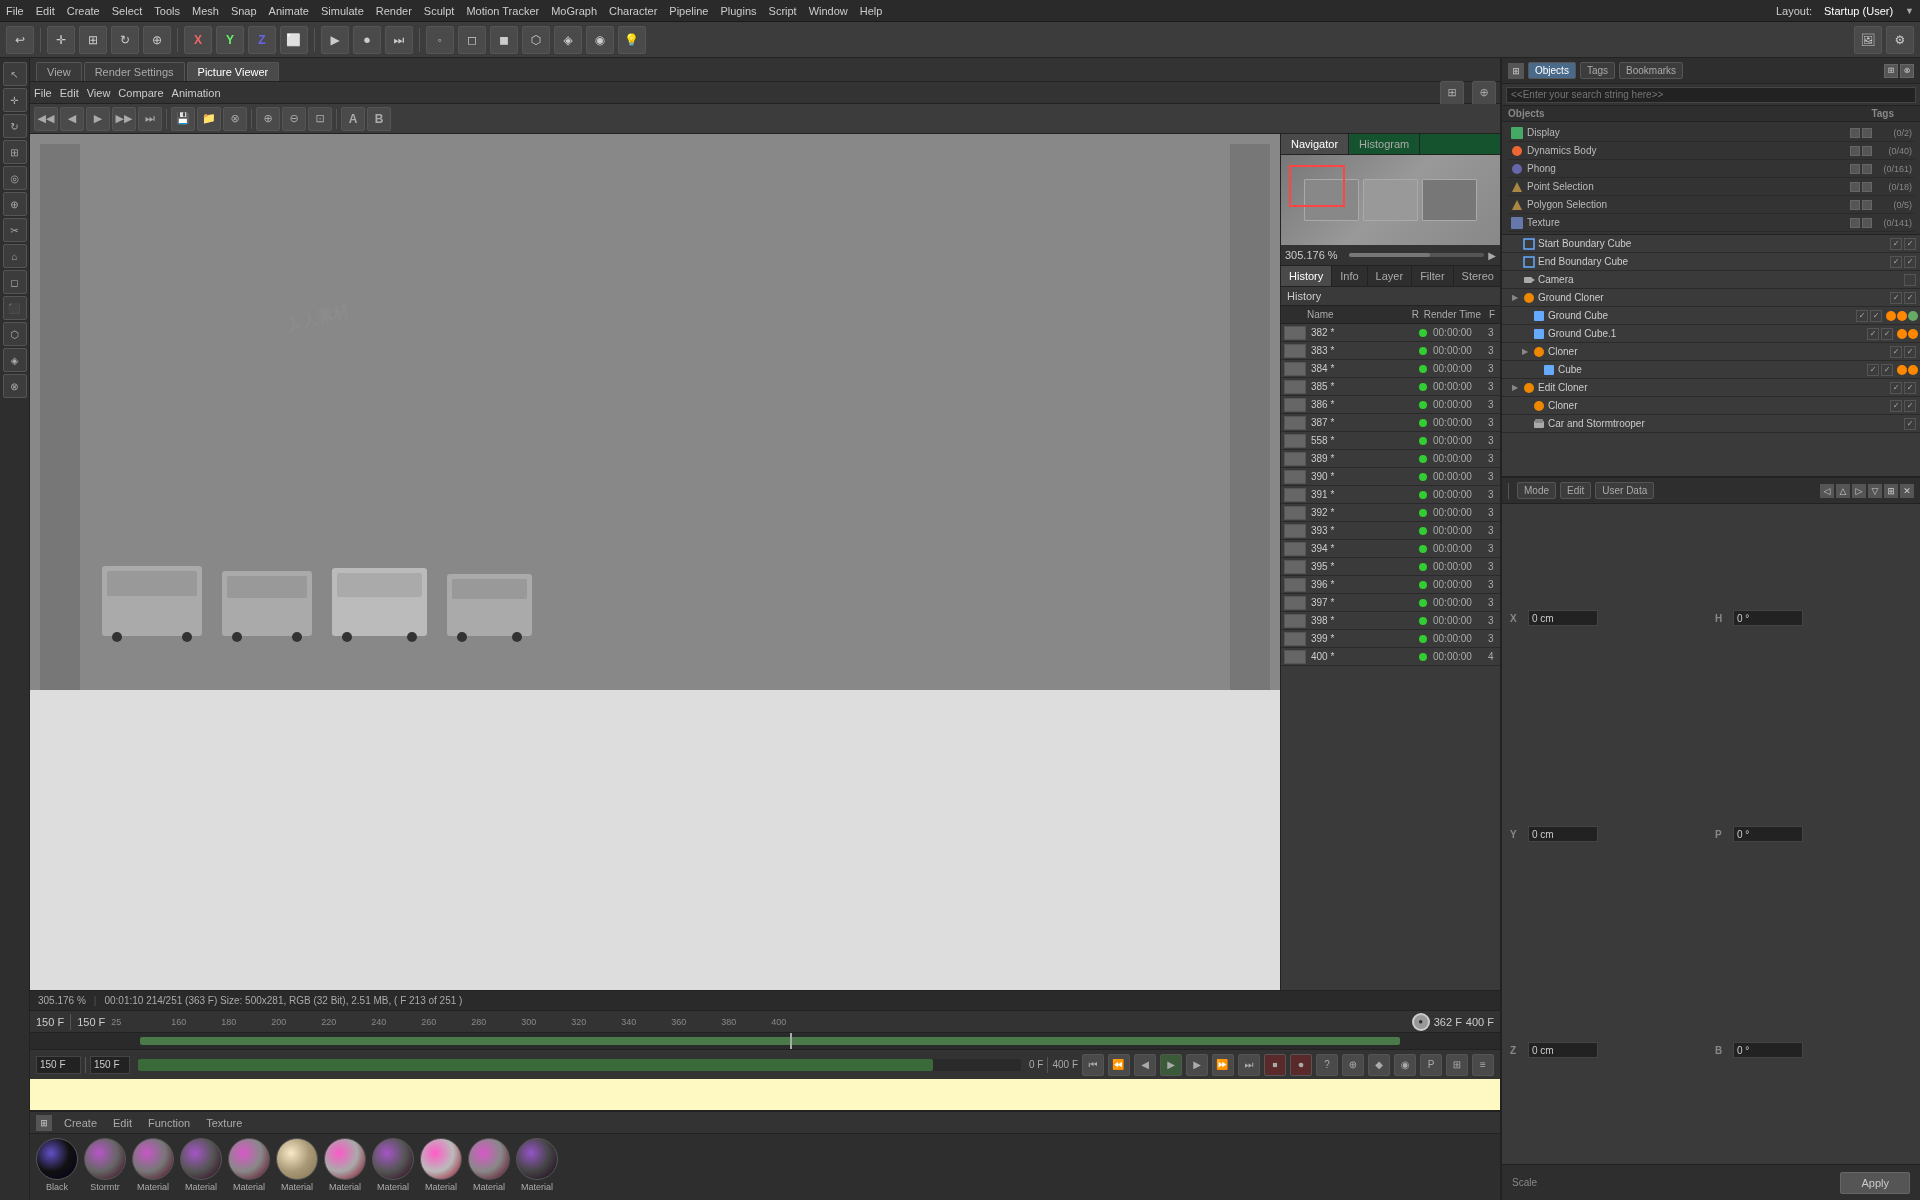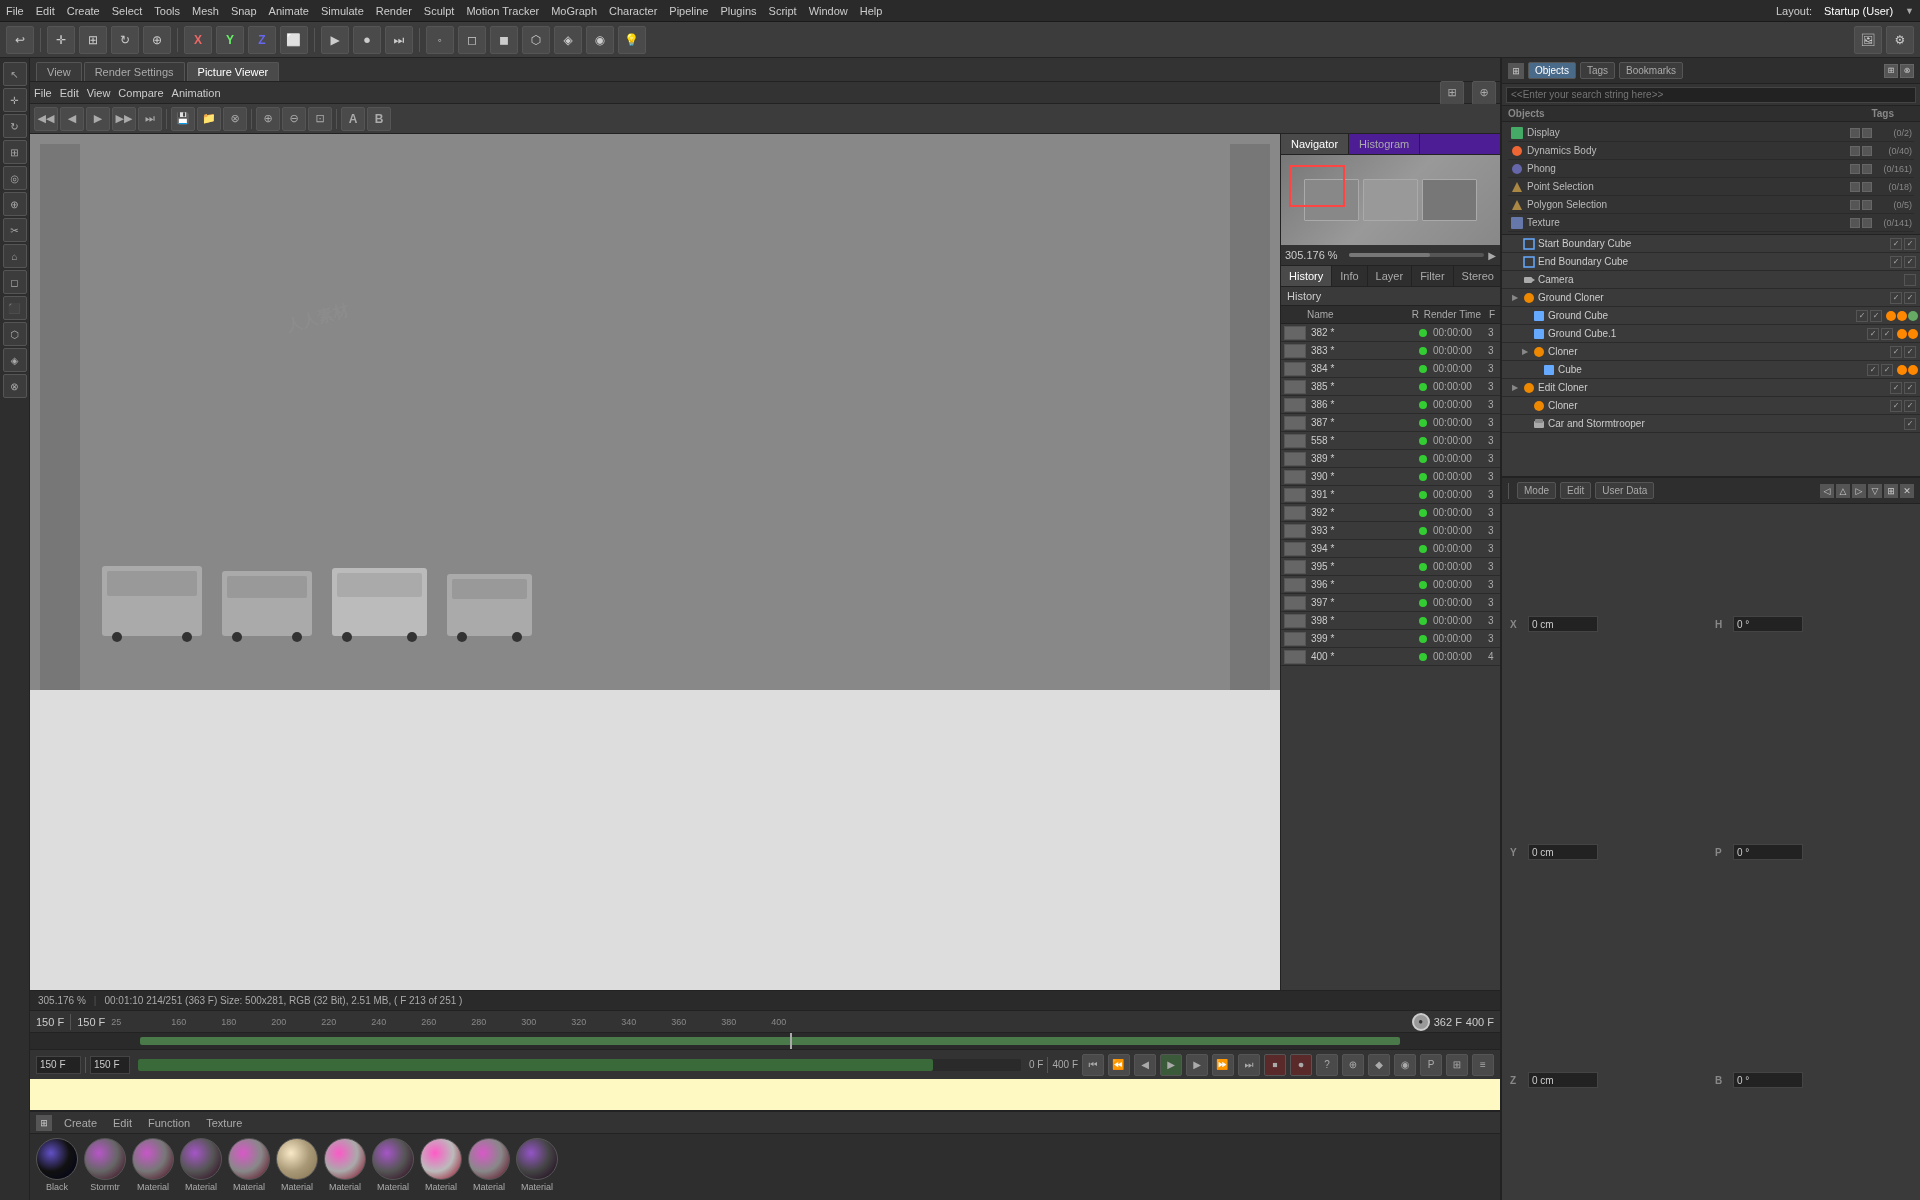--- a/index.html
+++ b/index.html
@@ -169,21 +169,21 @@
     
     .navigator-panel {
       width: 220px;
       background: #3a3a3a;
       border-left: 1px solid #222;
       display: flex;
       flex-direction: column;
     }
     .nav-tabs {
       display: flex;
-      background: #4c1d95;
+      background: #14532d;
       border-bottom: 1px solid #222;
     }
     .nav-tab {
       padding: 4px 10px;
       cursor: pointer;
       font-size: 11px;
       color: #aaa;
       border-right: 1px solid #222;
     }
     .nav-tab.active { background: #4a4a4a; color: #fff; }
@@ -1436,17 +1436,21 @@
         <div class="attr-field">
           <span class="attr-label">Z</span>
           <input class="attr-input" value="0 cm" style="">
         </div>
         <div class="attr-field">
           <span class="attr-label">B</span>
           <input class="attr-input" value="0 °" style="">
         </div>
       </div>
 
+      <div class="attr-bottom">
+        <span class="scale-label">Scale</span>
+        <button class="apply-btn">Apply</button>
+      </div>
     </div>
 
   </div>
 
 </div>
 
 </body></html>

